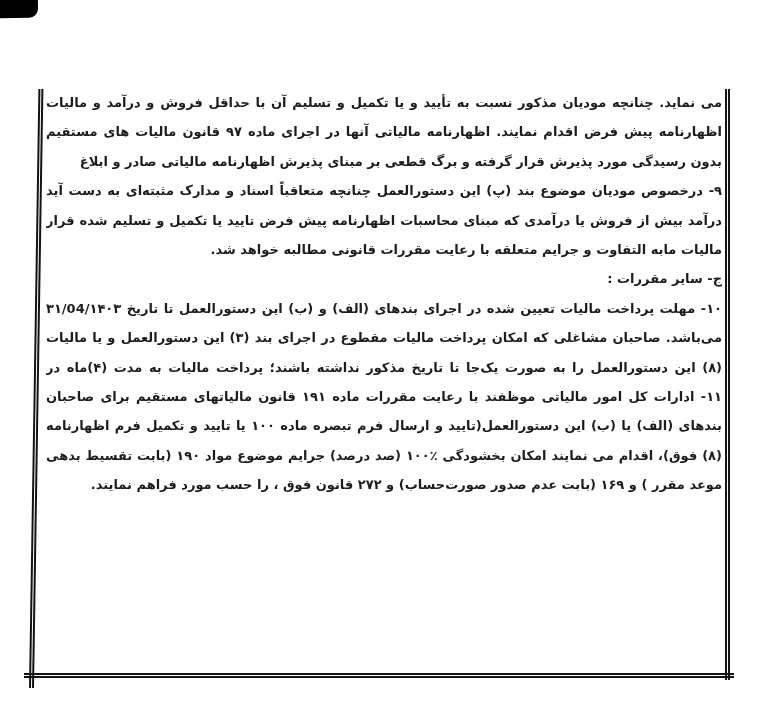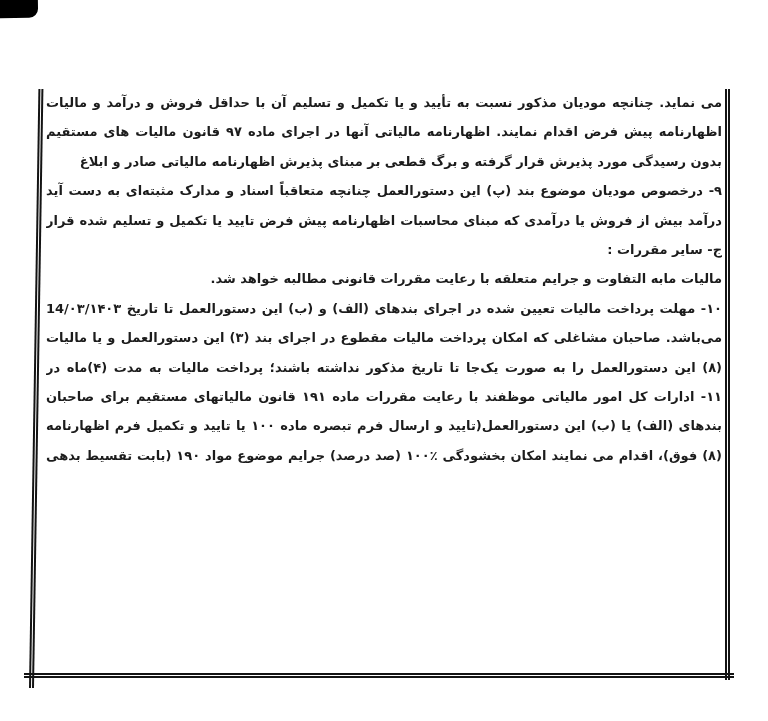--- a/index.html
+++ b/index.html
@@ -87,23 +87,24 @@
   <div class="border-left"></div>
   <div class="border-right"></div>
   <div class="border-bottom"></div>
 
   <div class="textblock" dir="rtl">
     <div class="line j">می نماید.  چنانچه مودیان مذکور نسبت به تأیید و یا تکمیل و تسلیم آن  با حداقل فروش و درآمد و مالیات مشخصه شده  در</div>
     <div class="line j">اظهارنامه پیش فرض اقدام نمایند. اظهارنامه مالیاتی آنها در اجرای ماده ۹۷ قانون مالیات های مستقیم بعنوان اظهارنامه کم ریسک</div>
     <div class="line r">بدون رسیدگی مورد پذیرش قرار گرفته و  برگ قطعی بر مبنای پذیرش اظهارنامه مالیاتی صادر و ابلاغ خواهد شد.</div>
     <div class="line j">۹- درخصوص مودیان موضوع بند (پ) این دستورالعمل چنانچه متعاقباً اسناد و مدارک مثبته‌ای به دست آید که موید فروش و</div>
     <div class="line j">درآمد بیش از فروش یا درآمدی که مبنای محاسبات اظهارنامه پیش فرض تایید یا تکمیل و تسلیم شده قرار گرفته باشد، صرفا</div>
+    <div class="line r">مالیات مابه التفاوت و جرایم متعلقه با رعایت مقررات قانونی مطالبه خواهد شد.</div>
     <div class="line r">ج- سایر مقررات :</div>
-    <div class="line r">مالیات مابه التفاوت و جرایم متعلقه با رعایت مقررات قانونی مطالبه خواهد شد.</div>
-    <div class="line j">۱۰- مهلت پرداخت مالیات تعیین شده در اجرای بندهای (الف) و (ب) این دستورالعمل تا تاریخ 14/۰۳/۱۴۰۳</div>
+    <div class="line j">۱۰- مهلت پرداخت مالیات تعیین شده در اجرای بندهای (الف) و (ب) این دستورالعمل تا تاریخ ۳۱/04/۱۴۰۳</div>
     <div class="line j">می‌باشد. صاحبان مشاغلی که امکان پرداخت مالیات مقطوع در اجرای بند (۳) این دستورالعمل و یا مالیات ابرازی در اجرای بند</div>
     <div class="line j">(۸) این دستورالعمل را به صورت یک‌جا تا تاریخ مذکور نداشته باشند؛ پرداخت مالیات به مدت (۴)ماه در (۵)قسط قابل تقسیط</div>
     <div class="line j">۱۱- ادارات کل امور مالیاتی موظفند با رعایت مقررات ماده ۱۹۱ قانون مالیاتهای مستقیم برای صاحبان مشاغلی که در اجرای</div>
     <div class="line j">بندهای (الف) یا (ب) این دستورالعمل(تایید و ارسال فرم تبصره ماده ۱۰۰ یا تایید و تکمیل فرم اظهارنامه پیش فرض مطابق بند</div>
     <div class="line j">(۸) فوق)، اقدام می نمایند امکان بخشودگی ٪۱۰۰ (صد درصد) جرایم موضوع مواد ۱۹۰ (بابت تقسیط بدهی در صورت پرداخت در</div>
+    <div class="line r">موعد مقرر ) و ۱۶۹ (بابت عدم صدور صورت‌حساب) و ۲۷۲ قانون فوق ، را حسب مورد فراهم نمایند.</div>
   </div>
 
 </div>
 
 </body></html>

